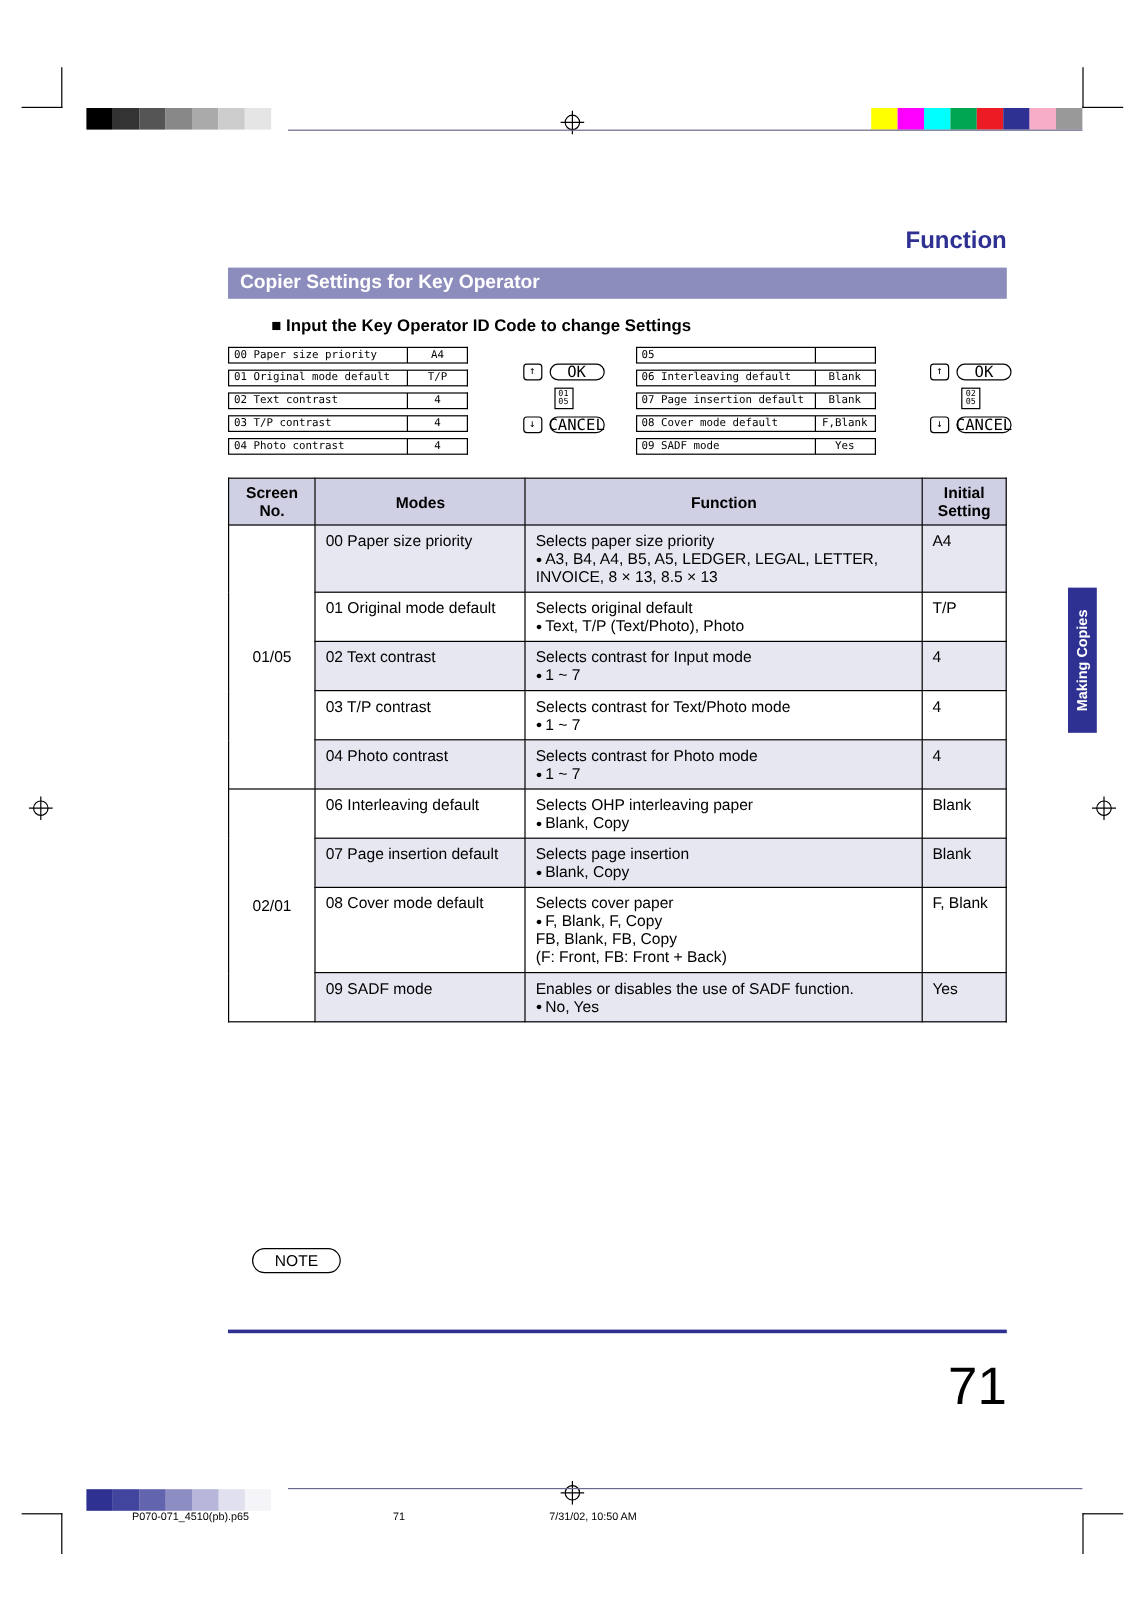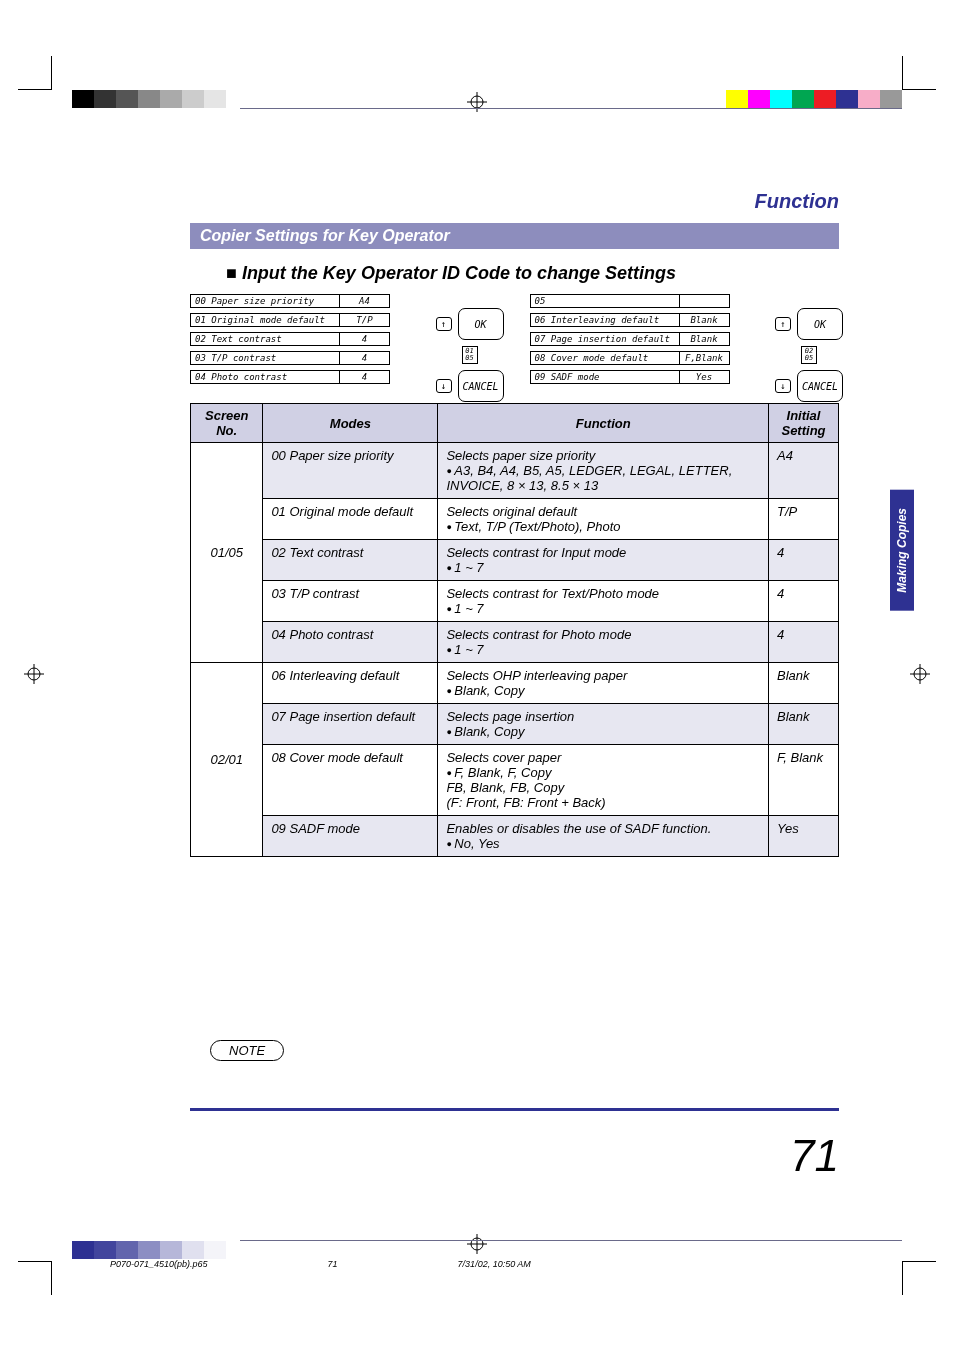--- a/index.html
+++ b/index.html
@@ -35,41 +35,41 @@
   .swatch-tl div:nth-child(1){background:#000}.swatch-tl div:nth-child(2){background:#333}.swatch-tl div:nth-child(3){background:#555}.swatch-tl div:nth-child(4){background:#888}.swatch-tl div:nth-child(5){background:#aaa}.swatch-tl div:nth-child(6){background:#ccc}.swatch-tl div:nth-child(7){background:#e5e5e5}
   .swatch-tr div:nth-child(1){background:#ff0}.swatch-tr div:nth-child(2){background:#f0f}.swatch-tr div:nth-child(3){background:#0ff}.swatch-tr div:nth-child(4){background:#00a651}.swatch-tr div:nth-child(5){background:#ed1c24}.swatch-tr div:nth-child(6){background:#2e3192}.swatch-tr div:nth-child(7){background:#f7adc8}.swatch-tr div:nth-child(8){background:#999}
   .swatch-bl div{background:#2e3192}.swatch-bl div:nth-child(1){opacity:1}.swatch-bl div:nth-child(2){opacity:.9}.swatch-bl div:nth-child(3){opacity:.75}.swatch-bl div:nth-child(4){opacity:.55}.swatch-bl div:nth-child(5){opacity:.35}.swatch-bl div:nth-child(6){opacity:.15}.swatch-bl div:nth-child(7){opacity:.05}
 
   .line-top { position:absolute; top:108px; left:240px; right:52px; height:1px; background:#6a6a8a; }
   .line-bottom { position:absolute; bottom:110px; left:240px; right:52px; height:1px; background:#6a6a8a; }
 
   
   .page {
     position: absolute;
-    top: 190px; left: 190px; right: 115px; bottom: 140px; font-style: italic;
+    top: 190px; left: 190px; right: 115px; bottom: 140px;
   }
 
   .fn-title { text-align: right; color:#2e3192; font-weight:bold; font-size:20px; margin-bottom:10px; }
   .section-bar {
     background:#8d8dbd; color:#fff; font-weight:bold; font-size:16px;
     padding:4px 10px;
   }
-  .sub-heading { font-size:18px; font-weight:bold; margin: 14px 0 10px 2px; padding-left: 34px; }
+  .sub-heading { font-size:14px; font-weight:bold; margin: 14px 0 10px 2px; padding-left: 34px; }
   .sub-heading::before { content:"■ "; }
 
   .screens { display:flex; gap:30px; margin-bottom:14px; }
   .screen-panel { flex:1; position:relative; font-size:9px; font-family: monospace; }
   .mini-list { border:0; }
   .mini-row { display:flex; align-items:center; margin-bottom:5px; }
   .mini-row .cell { border:1px solid #000; padding:1px 4px; height:14px; display:flex; align-items:center; }
   .mini-row .c1 { width:150px; }
   .mini-row .c2 { width:50px; border-left:0; justify-content:center; }
   .mini-buttons { position:absolute; top:14px; right:-4px; display:flex; flex-direction:column; gap:6px; align-items:center;}
   .mini-btn { border:1px solid #000; border-radius:3px; padding:0 2px; width:16px; height:14px; display:flex; align-items:center; justify-content:center; font-size:9px;}
-  .mini-pill { border:1px solid #000; border-radius:7px; font-size:10px; width:46px; height:32px; display:flex; align-items:center; justify-content:center; font-family:monospace;}
+  .mini-pill { border:1px solid #000; border-radius:7px; font-size:13px; width:46px; height:14px; display:flex; align-items:center; justify-content:center; font-family:monospace;}
   .mini-frac { font-family:monospace; font-size:7px; border:1px solid #000; width:16px; text-align:center; line-height:7px; padding:1px 0;}
   .btnrow { display:flex; gap:6px; align-items:center;}
 
   
   table.settings { width:100%; border-collapse:collapse; font-size:13px; }
   table.settings th { background:#d0d0e4; border:1px solid #000; padding:4px 6px; font-weight:bold; }
   table.settings td { border:1px solid #000; padding:5px 8px; vertical-align:top; }
   table.settings td.screenno { text-align:center; vertical-align:middle; background:#fff; }
   table.settings tr.alt td.mode, table.settings tr.alt td.func, table.settings tr.alt td.init { background:#e7e7f1; }
   table.settings ul { list-style:none; padding:0; margin:0; }

